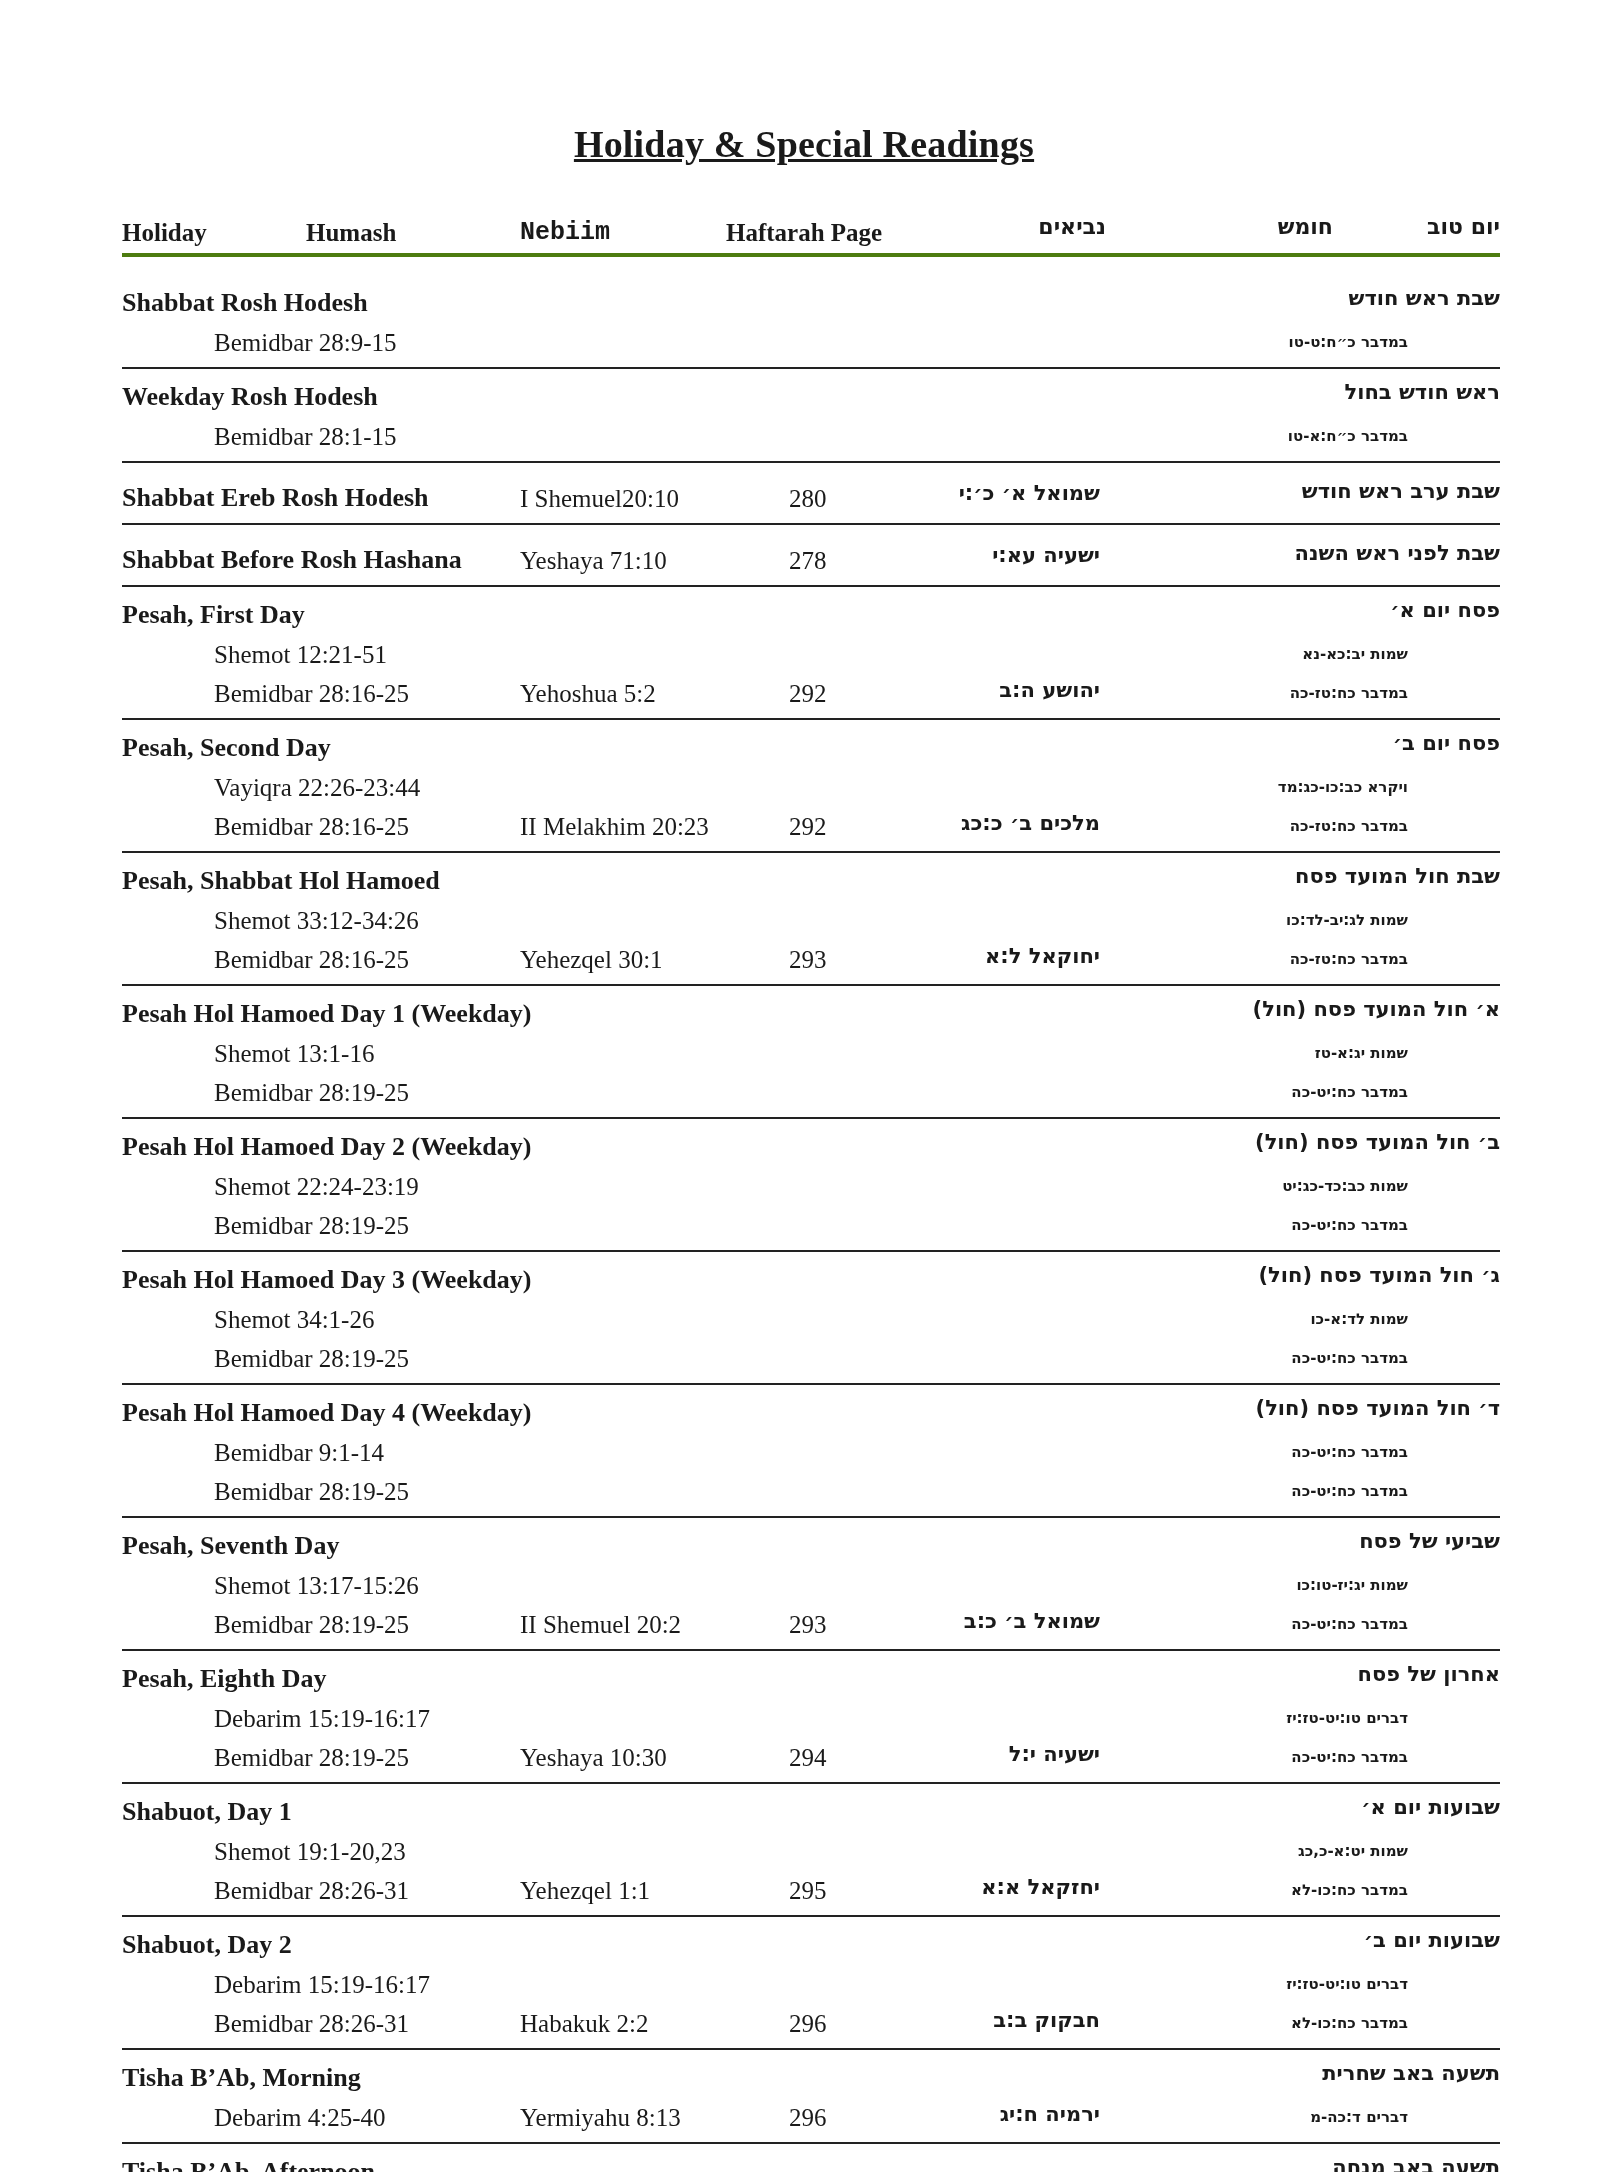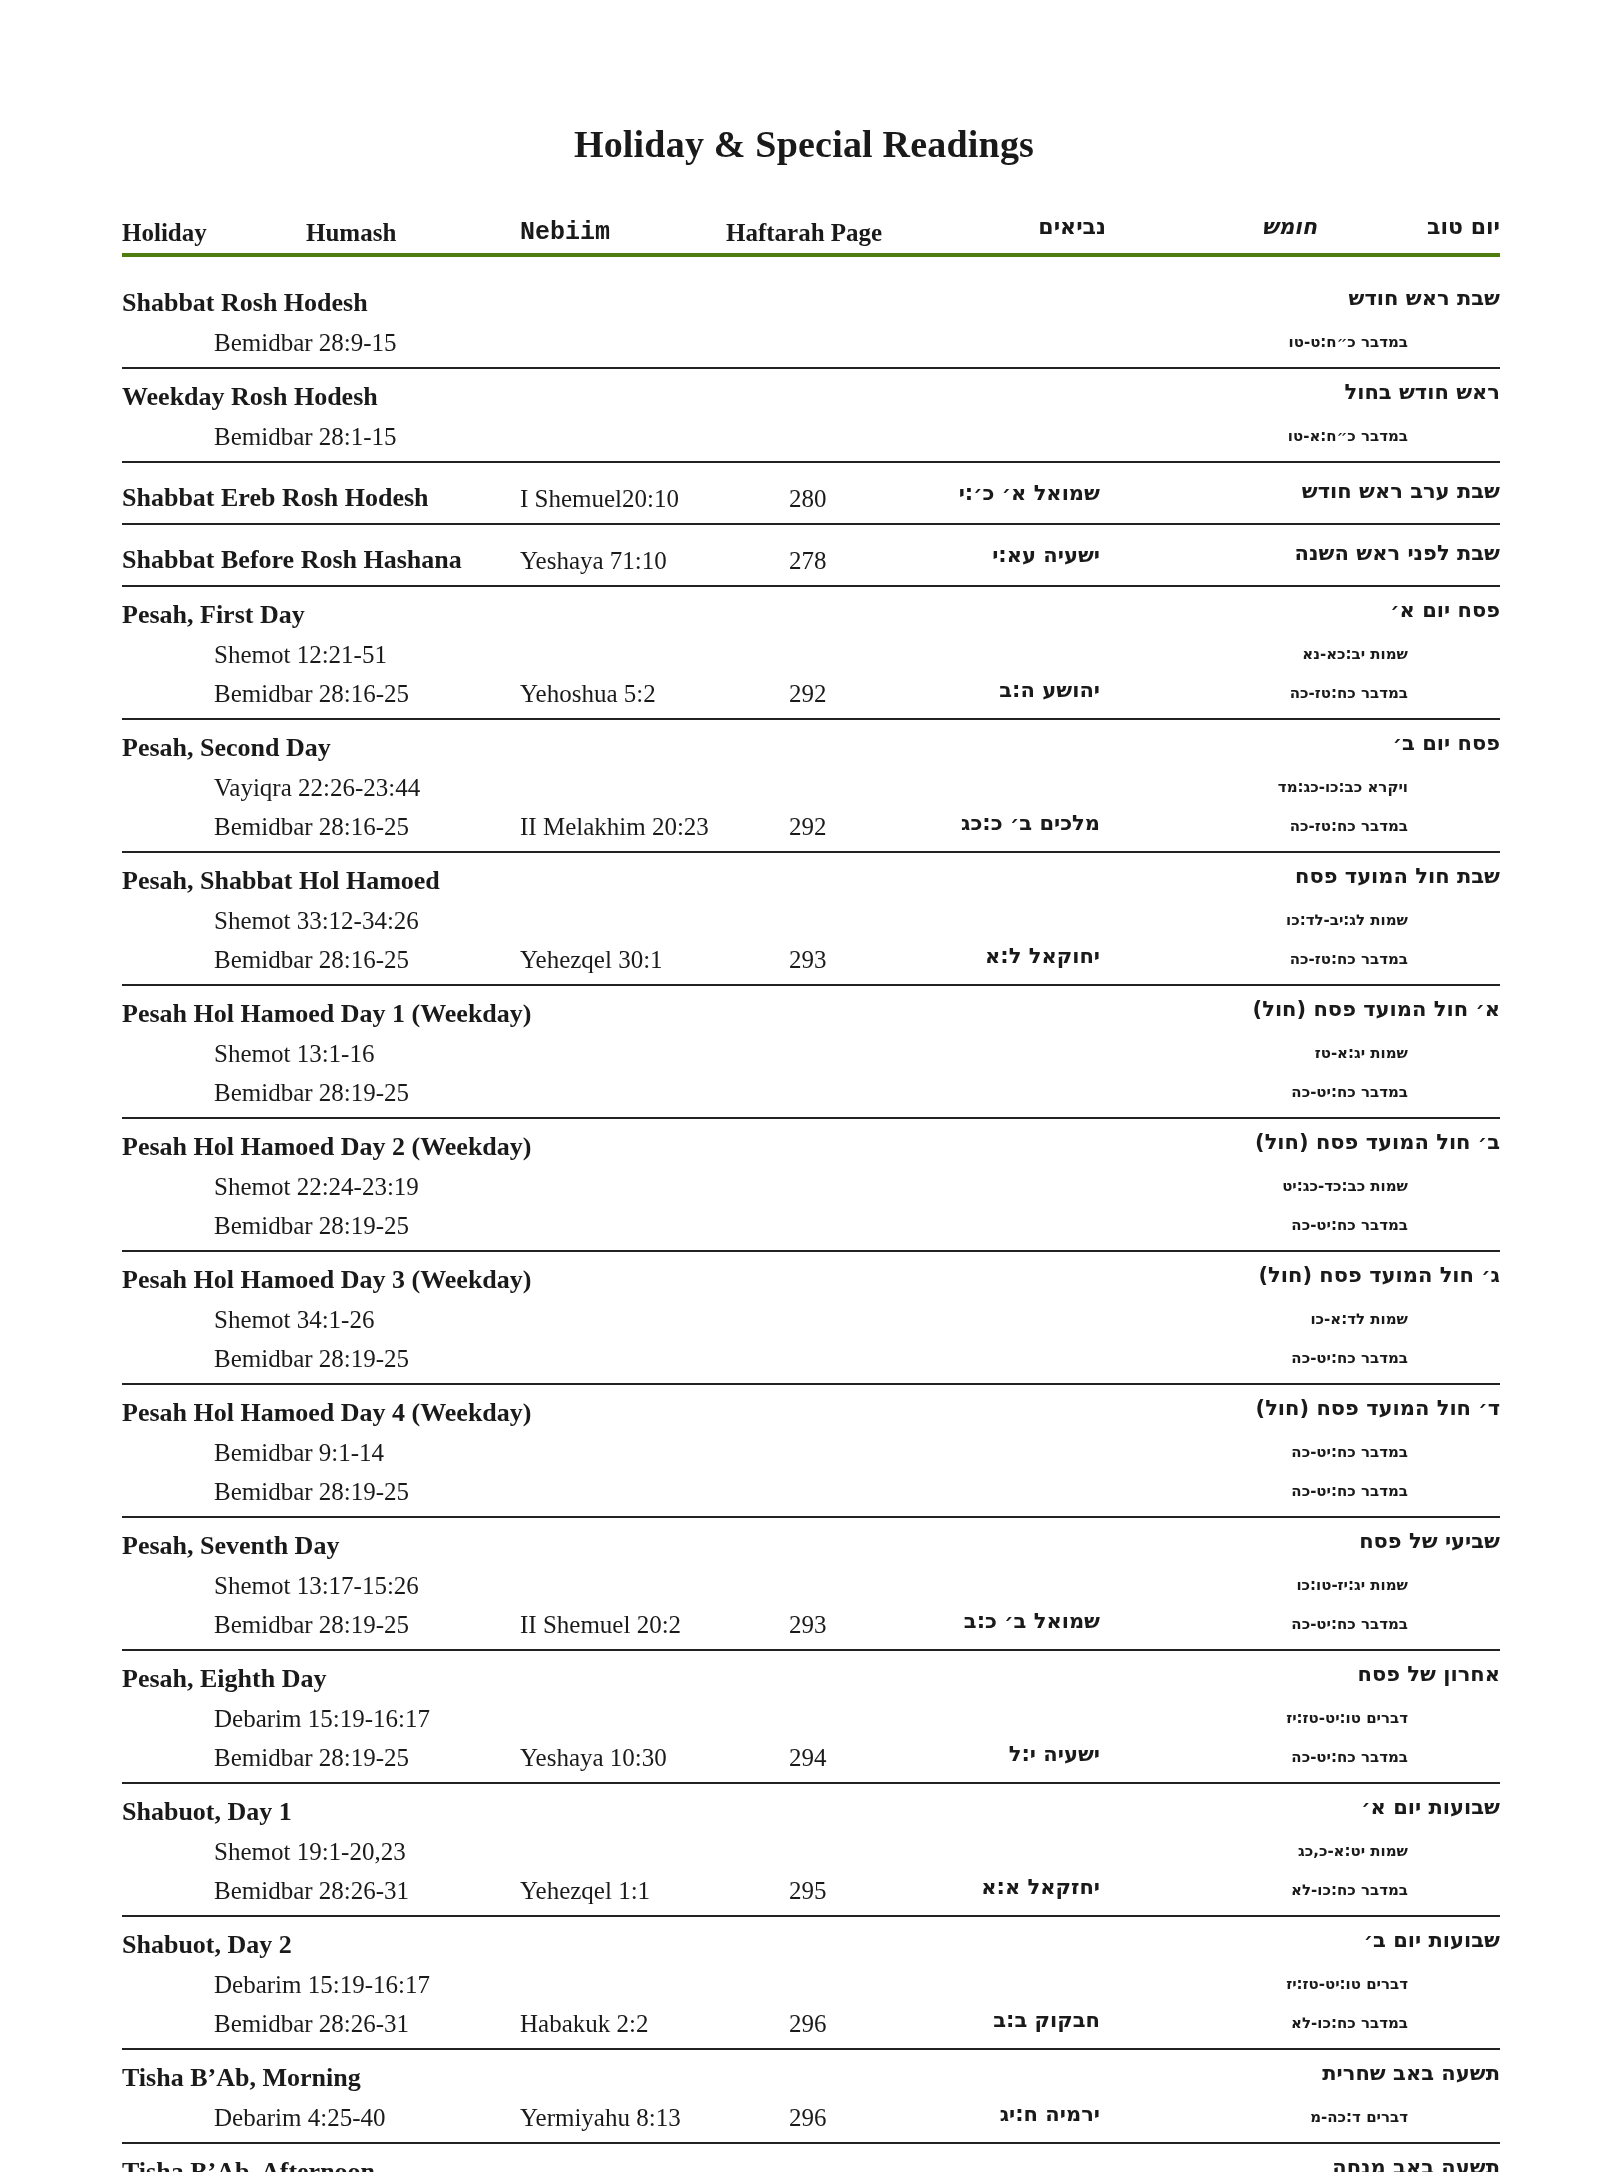--- a/index.html
+++ b/index.html
@@ -17,20 +17,21 @@
     }
     .page-title {
       position: absolute;
       top: 122px;
       left: 0;
       width: 1608px;
       text-align: center;
       font-size: 38px;
       font-weight: bold;
       letter-spacing: 0.2px;
+      text-decoration: underline;
     }
     .table {
       position: absolute;
       left: 122px;
       top: 205px;
       width: 1378px;
     }
     .col-header {
       position: relative;
       height: 48px;
@@ -49,21 +50,21 @@
       unicode-bidi: plaintext;
       font-weight: bold;
     }
     .col-header .he { font-size: 22px; bottom: 14px; }
 
     .c-holiday { left: 0; }
     .c-humash { left: 184px; }
     .c-nebiim { left: 398px; font-family: Liberation Mono, monospace; }
     .c-haf { left: 604px; }
     .c-hnebiim { right: 394px; }
-    .c-hhumash { right: 183px; font-style: italic; }
+    .c-hhumash { right: 167px; }
     .c-yomtov { right: 0; }
 
     .block {
       position: relative;
       border-bottom: 2.5px solid #222;
       padding: 8px 0 6px 0;
     }
     .block.first { margin-top: 18px; }
     .row {
       position: relative;

